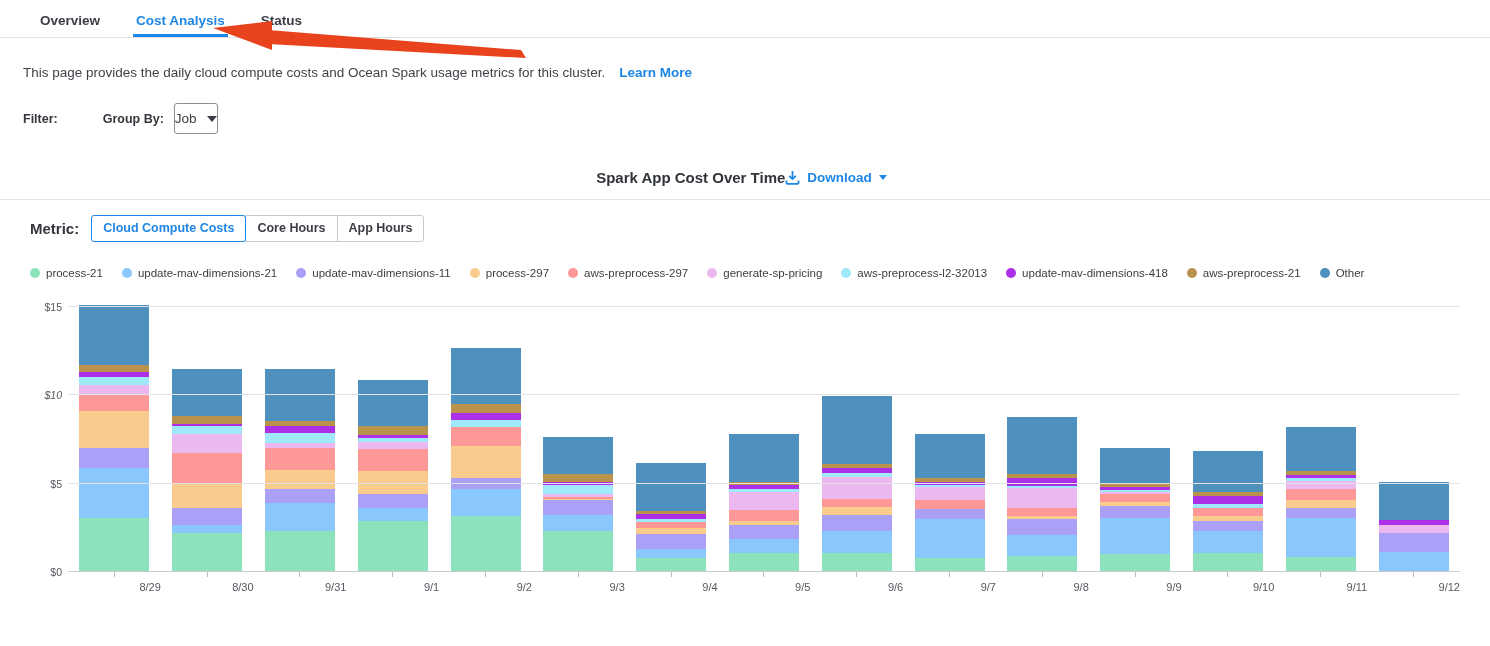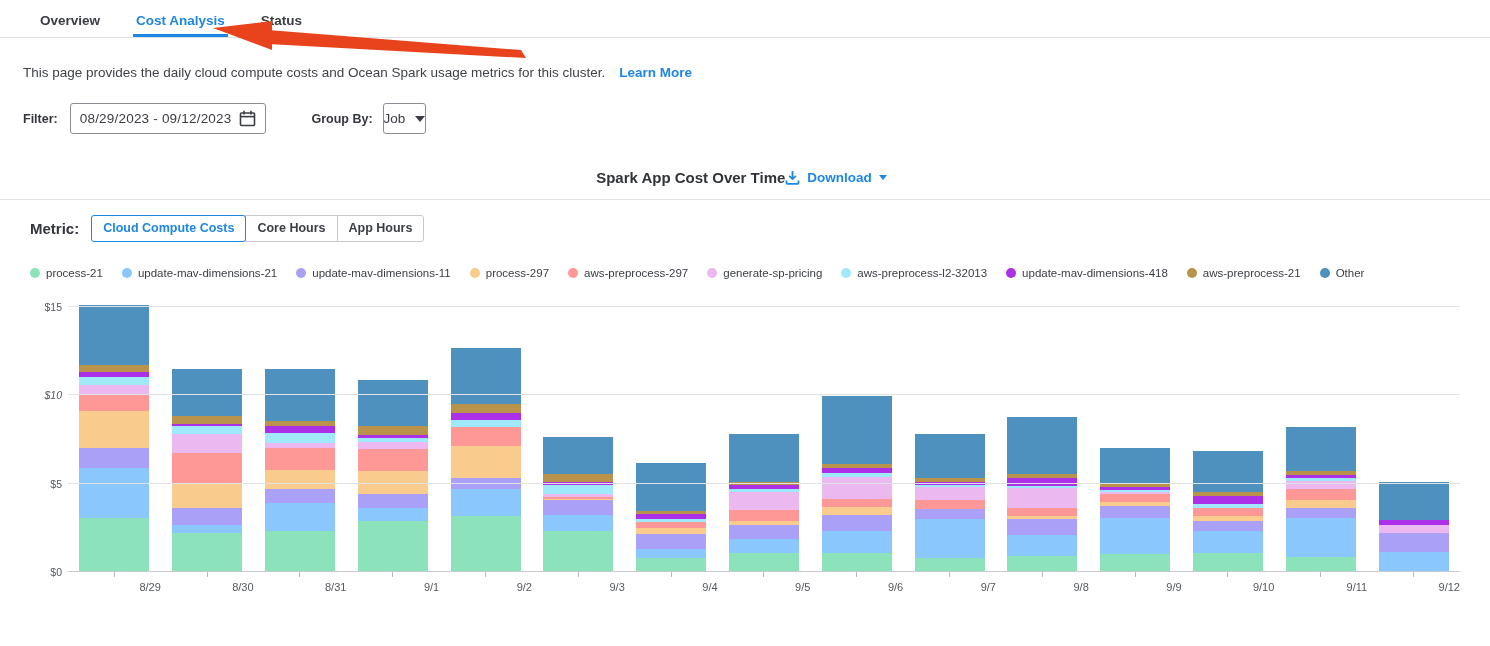--- a/index.html
+++ b/index.html
@@ -77,29 +77,20 @@
     <polygon points="272,21 272,50 213,28" fill="#E8431C"></polygon>
   </svg>
 </div>
 
 <div class="intro">
   <span>This page provides the daily cloud compute costs and Ocean Spark usage metrics for this cluster.</span><a>Learn More</a>
 </div>
 
 <div class="filter-row">
   <span class="lbl-bold">Filter:</span>
-  <div class="date-box">
-    <span class="date-text">08/29/2023  -  09/12/2023</span>
-    <svg width="17" height="17" viewBox="0 0 17 17" fill="none" stroke="#3A3D43" stroke-width="1.6">
-      <rect x="1.5" y="3" width="14" height="12.5" rx="1"></rect>
-      <line x1="5" y1="0.8" x2="5" y2="4.4"></line>
-      <line x1="12" y1="0.8" x2="12" y2="4.4"></line>
-      <line x1="1.5" y1="6.6" x2="15.5" y2="6.6"></line>
-    </svg>
-  </div>
   <span class="lbl-bold group-by">Group By:</span>
   <div class="select-box">
     <span>Job</span>
     <span class="caret-down"></span>
   </div>
 </div>
 
 <div class="section-head">
   <div class="section-title">Spark App Cost Over Time</div>
   <div class="download-btn">
@@ -384,21 +375,21 @@
       <div class="xcell">
         <div class="xtick"></div>
         <div class="xlab">8/29</div>
       </div>
       <div class="xcell">
         <div class="xtick"></div>
         <div class="xlab">8/30</div>
       </div>
       <div class="xcell">
         <div class="xtick"></div>
-        <div class="xlab">8/31</div>
+        <div class="xlab">9/31</div>
       </div>
       <div class="xcell">
         <div class="xtick"></div>
         <div class="xlab">9/1</div>
       </div>
       <div class="xcell">
         <div class="xtick"></div>
         <div class="xlab">9/2</div>
       </div>
       <div class="xcell">

